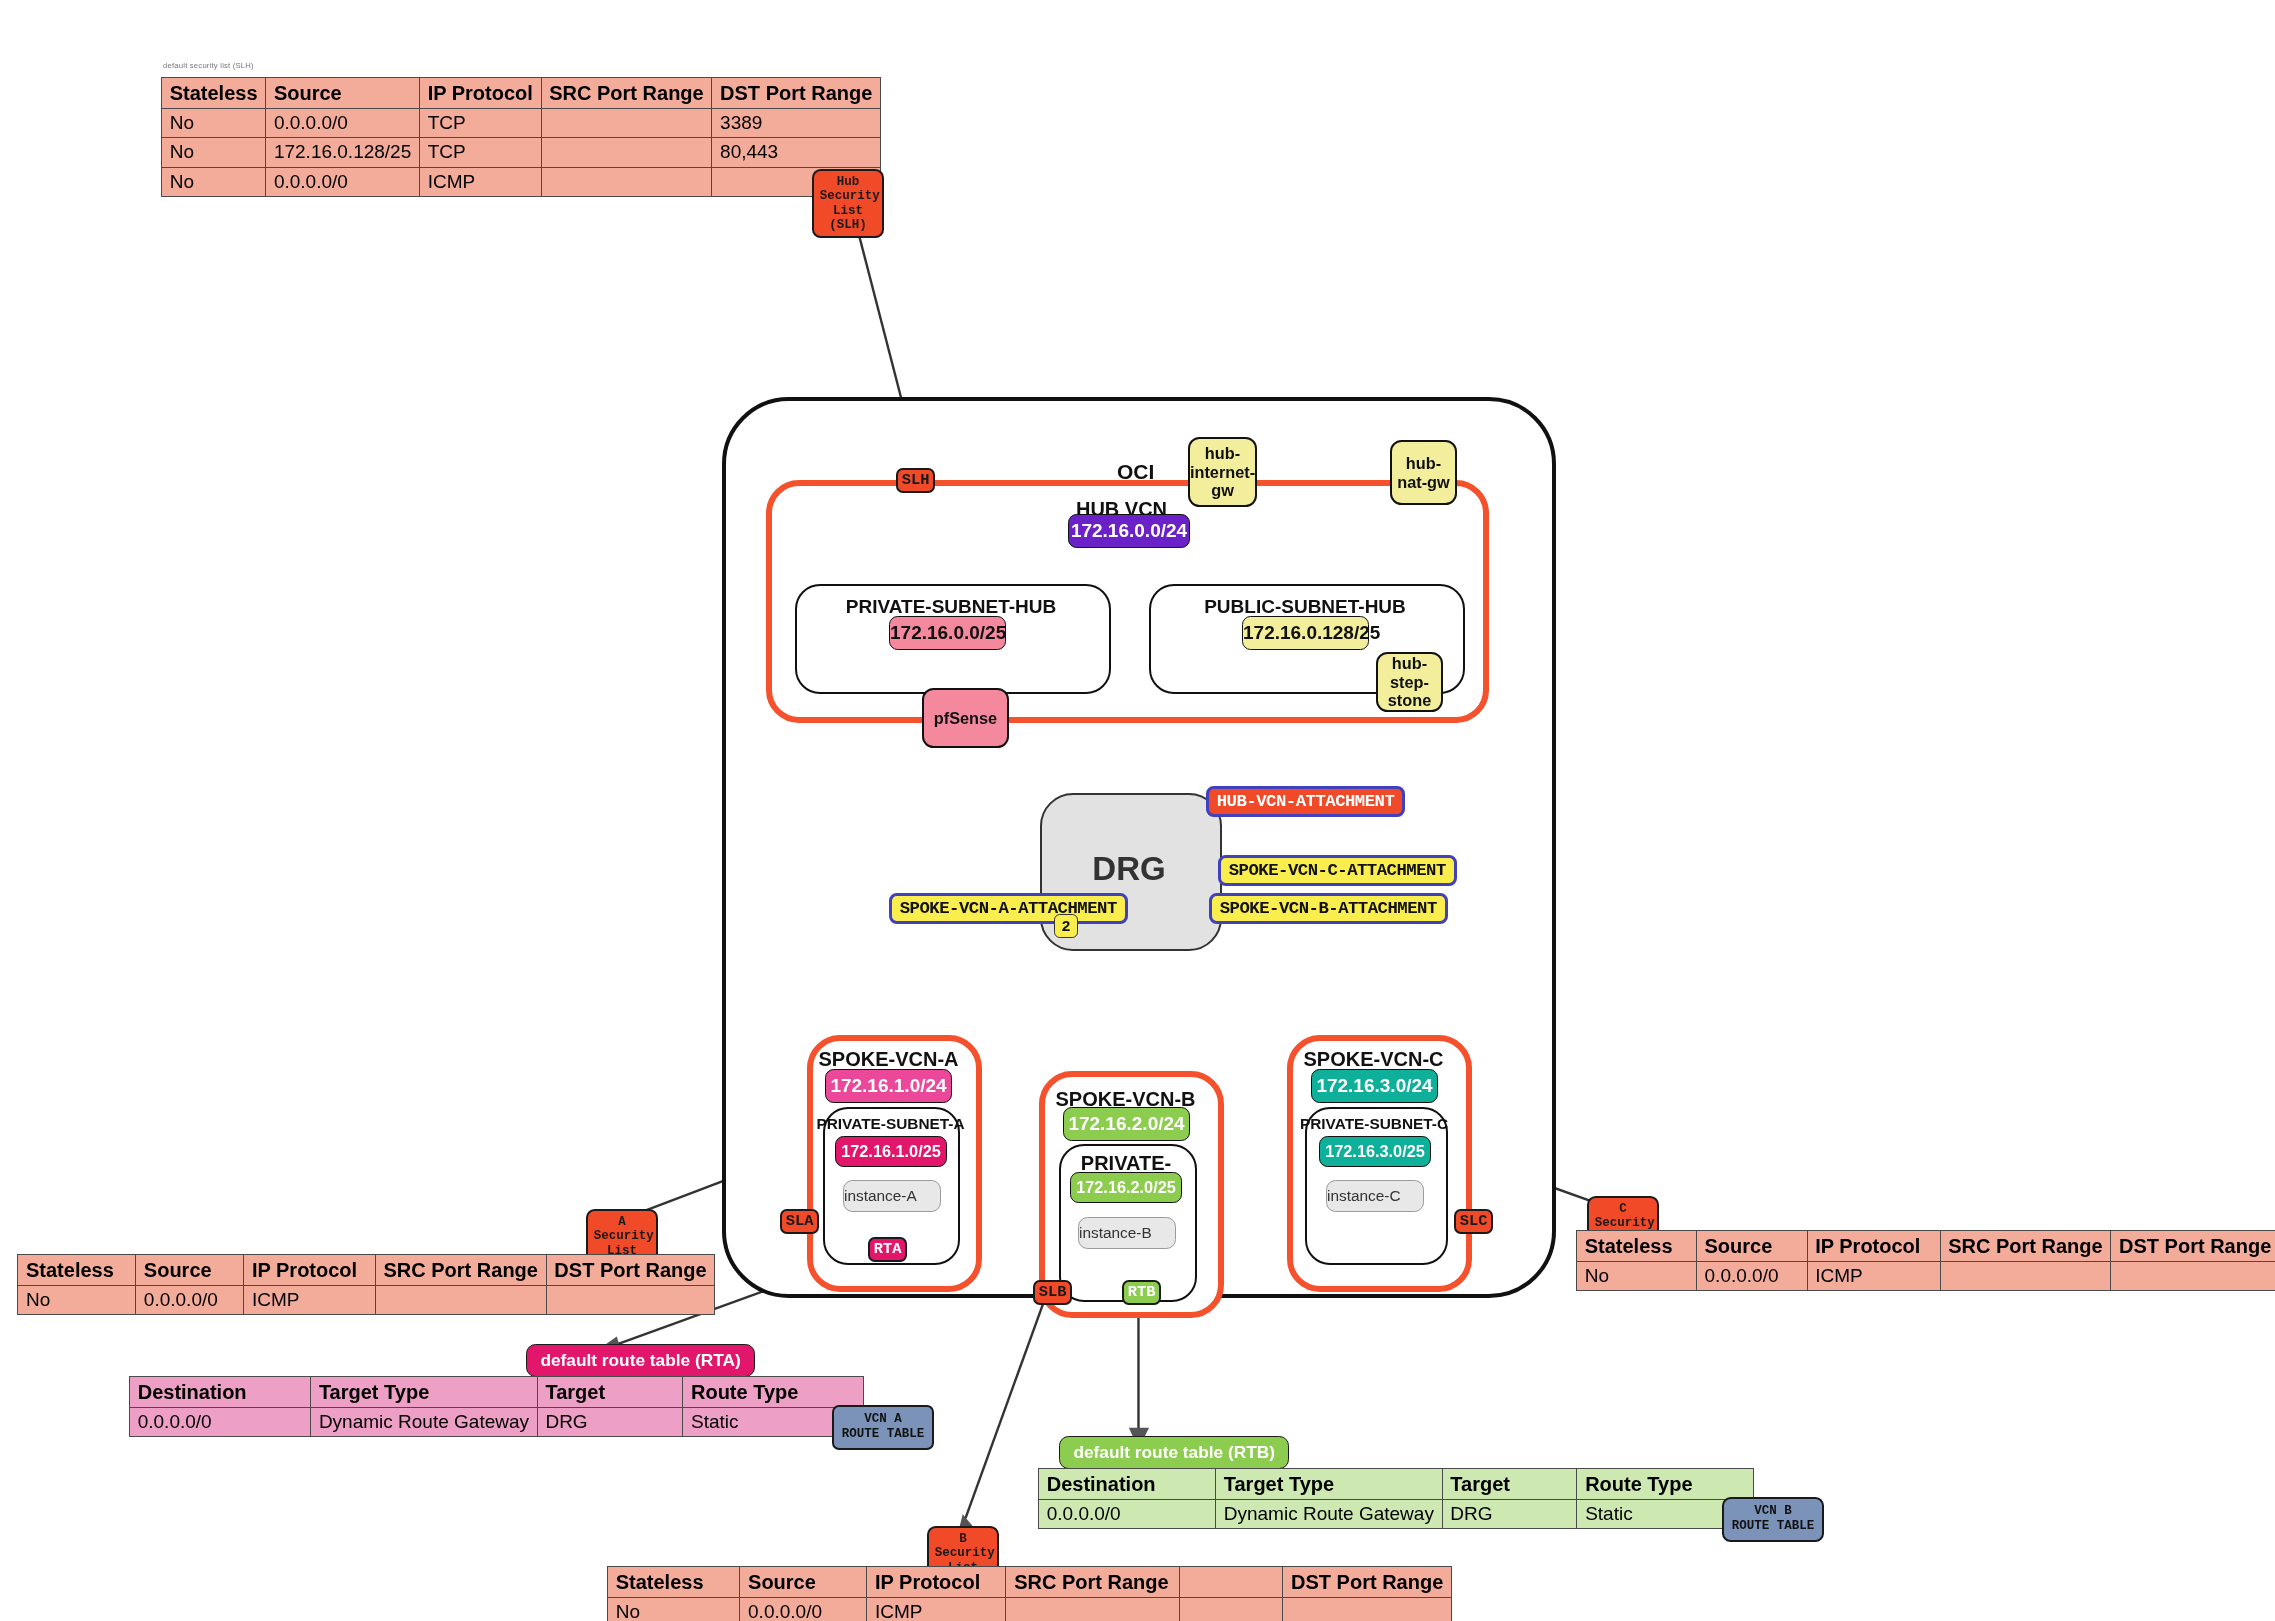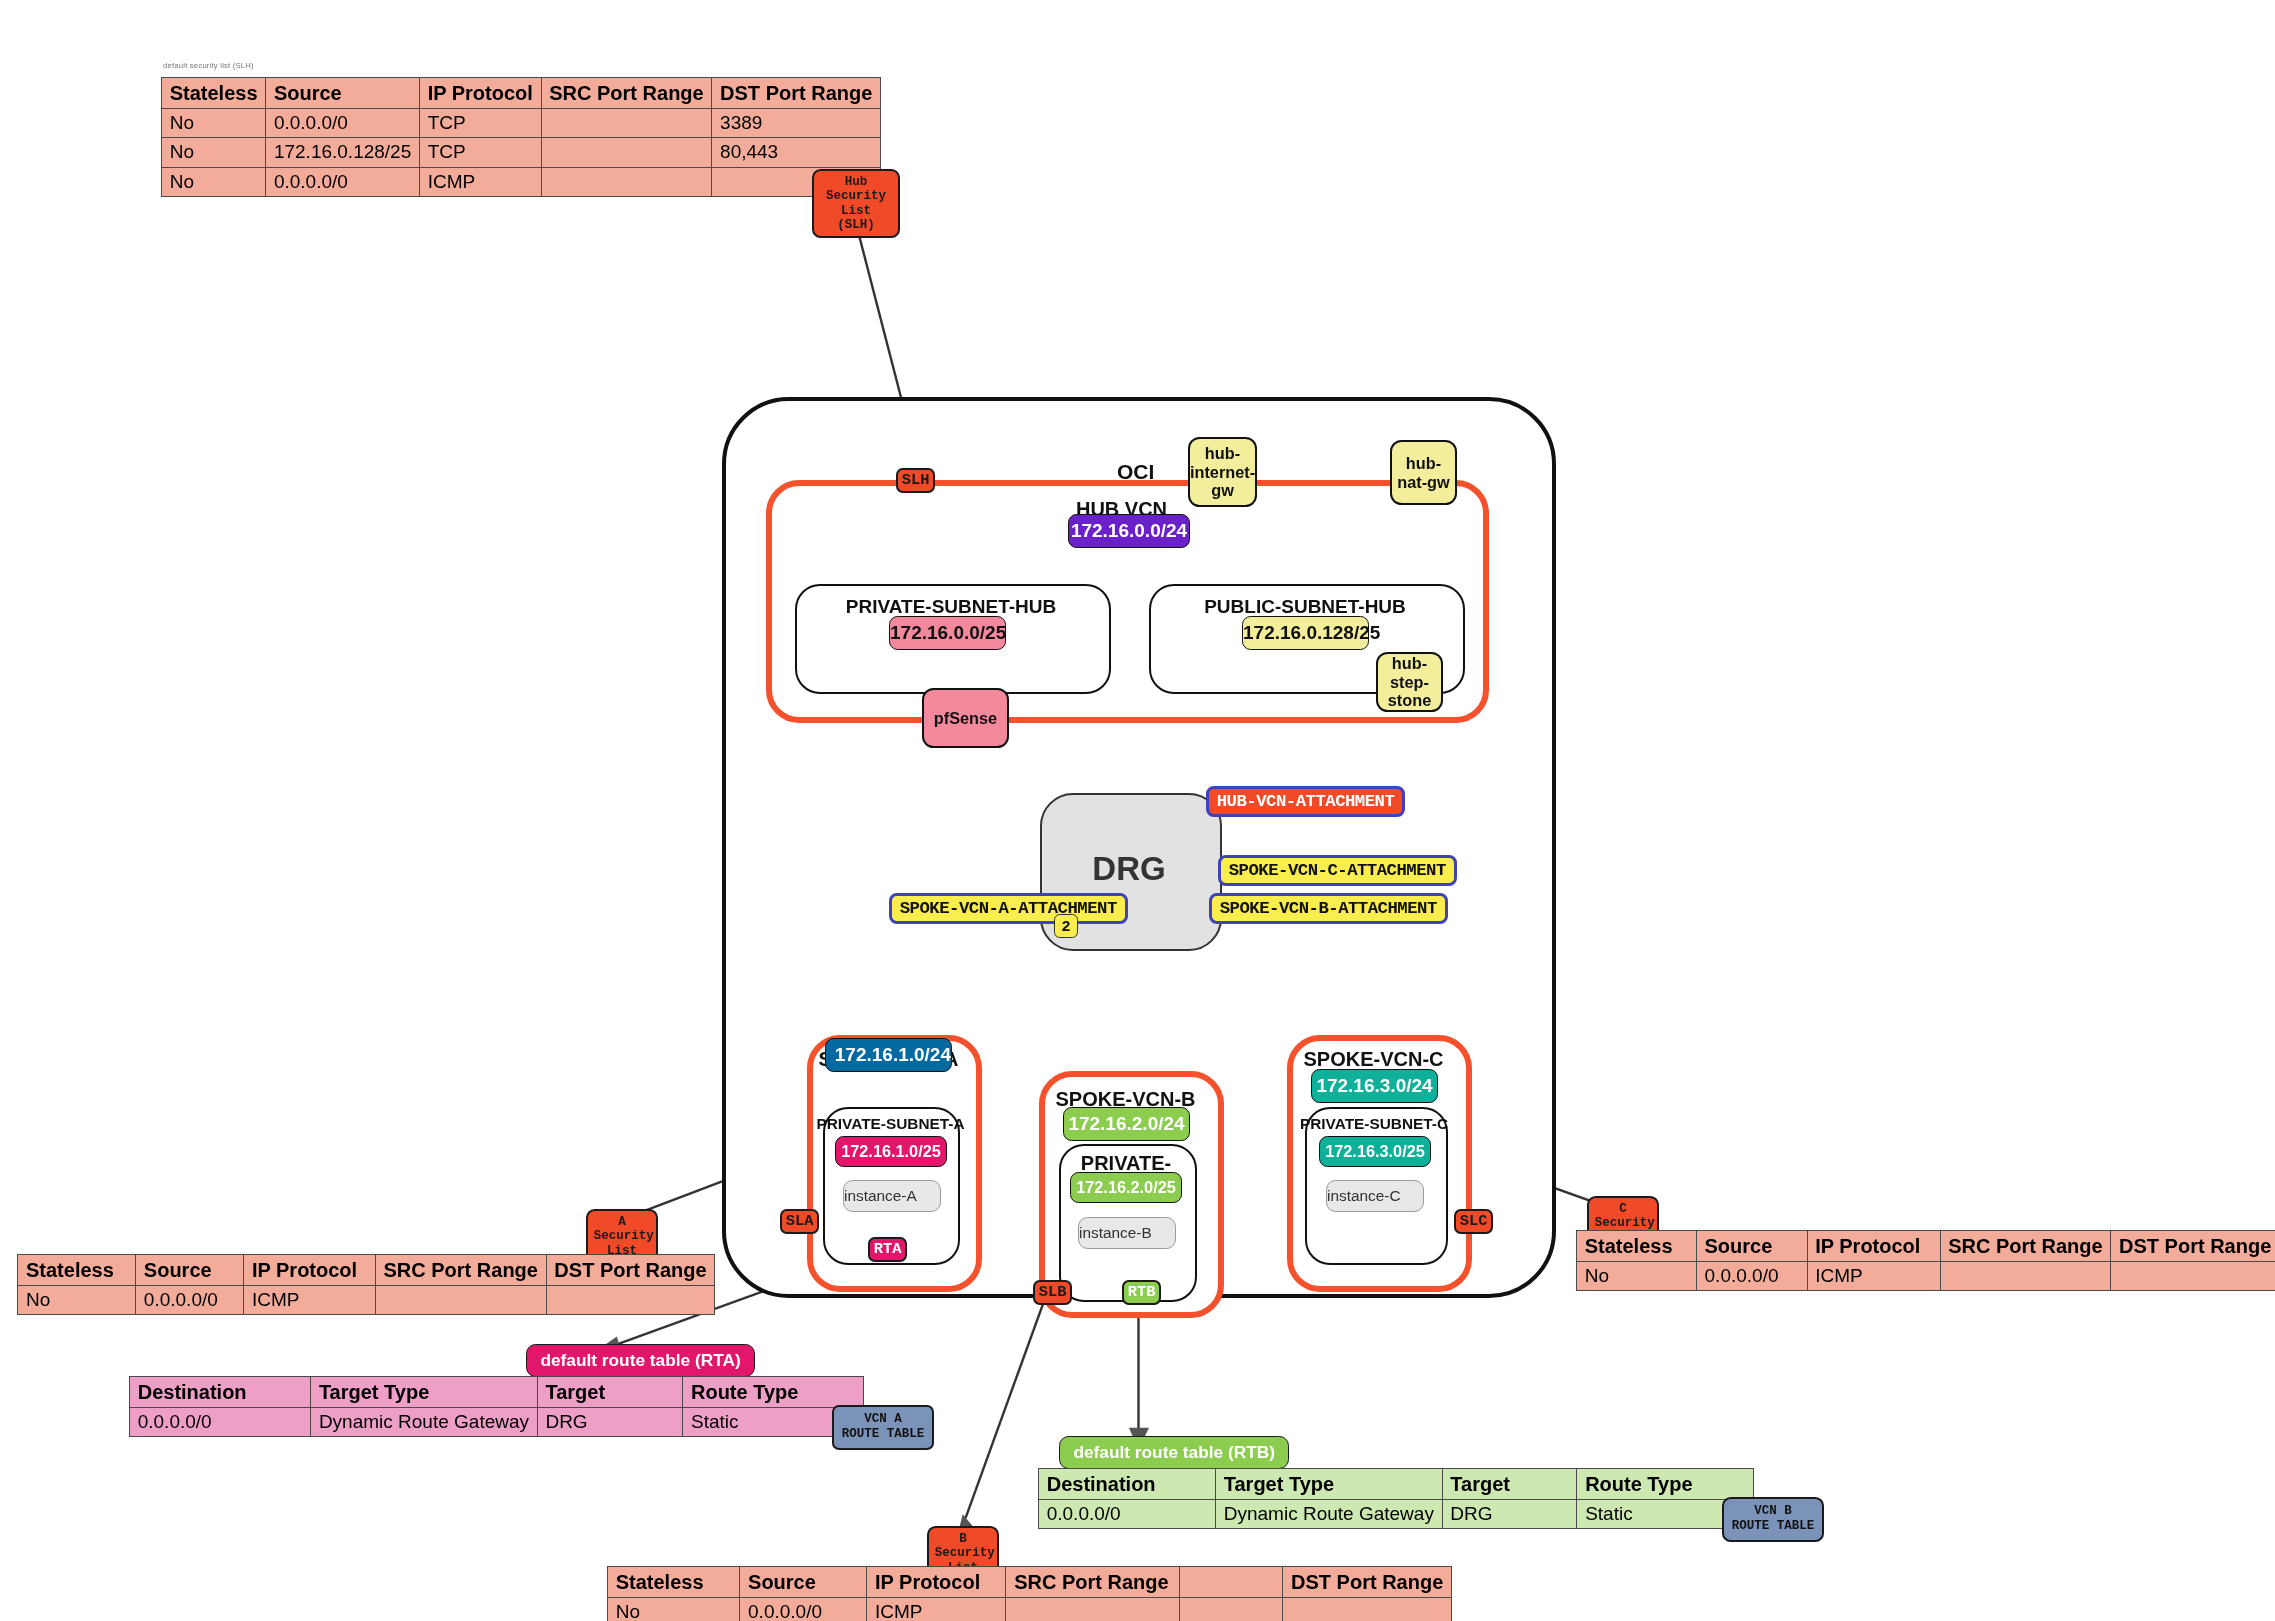--- a/index.html
+++ b/index.html
@@ -133,21 +133,21 @@
   </tr>
   <tr>
     <td>No</td>
     <td>0.0.0.0/0</td>
     <td>ICMP</td>
     <td>&nbsp;</td>
     <td>&nbsp;</td>
   </tr>
 </tbody>
   </table>
-<div class="badge badge-sl" style="left:812px;top:169px;width:88px;">
+<div class="badge badge-sl" style="left:812px;top:169px;width:72px;">
   <div>Hub Security</div>
   <div>List (SLH)</div>
 </div>
 
 <div class="oci-outer" style="left:722px;top:397px;width:826px;height:893px;"></div>
 <div class="oci-label" style="left:1117px;top:460px;">OCI</div>
 
 <div class="vcn" style="left:766px;top:480px;width:711px;height:231px;"></div>
 <div class="vcn-title" style="left:766px;top:498px;width:711px;">HUB VCN</div>
 <div class="cidr" style="left:1068px;top:514px;width:120px;background:#6B21C8;">172.16.0.0/24</div>
@@ -179,21 +179,21 @@
 <div class="drg-label" style="left:1040px;top:850px;width:178px;">DRG</div>
 
 <div class="attach attach-red" style="left:1206px;top:786px;">HUB-VCN-ATTACHMENT</div>
 <div class="attach attach-yellow" style="left:1218px;top:855px;">SPOKE-VCN-C-ATTACHMENT</div>
 <div class="attach attach-yellow" style="left:889px;top:893px;">SPOKE-VCN-A-ATTACHMENT</div>
 <div class="attach attach-yellow" style="left:1209px;top:893px;">SPOKE-VCN-B-ATTACHMENT</div>
 <div class="cnt2" style="left:1054px;top:914px;">2</div>
 
 <div class="vcn" style="left:807px;top:1035px;width:163px;height:245px;"></div>
 <div class="vcn-title" style="left:807px;top:1048px;width:163px;">SPOKE-VCN-A</div>
-<div class="cidr" style="left:825px;top:1038px;width:125px;background:#0369a1;text-align:right;">172.16.1.0/24</div>
+<div class="cidr" style="left:825px;top:1069px;width:125px;background:#ec4899;">172.16.1.0/24</div>
 <div class="subnet" style="left:823px;top:1107px;width:133px;height:154px;"></div>
 <div class="subnet-title" style="left:816px;top:1115px;width:149px;font-size:15.4px;">PRIVATE-SUBNET-A</div>
 <div class="cidr" style="left:835px;top:1136px;width:110px;background:#E2176B;font-size:16.3px;">172.16.1.0/25</div>
 <div class="instance" style="left:843px;top:1180px;width:96px;font-size:15.4px;">instance-A</div>
 <div class="badge badge-mini" style="left:780px;top:1209px;">SLA</div>
 <div class="badge badge-rta-mini" style="left:868px;top:1237px;border:2.9px solid #1a1a1a;">RTA</div>
 
 <div class="vcn" style="left:1039px;top:1071px;width:173px;height:235px;"></div>
 <div class="vcn-title" style="left:1039px;top:1088px;width:173px;">SPOKE-VCN-B</div>
 <div class="cidr" style="left:1063px;top:1107px;width:125px;background:#8CCC4F;">172.16.2.0/24</div>

